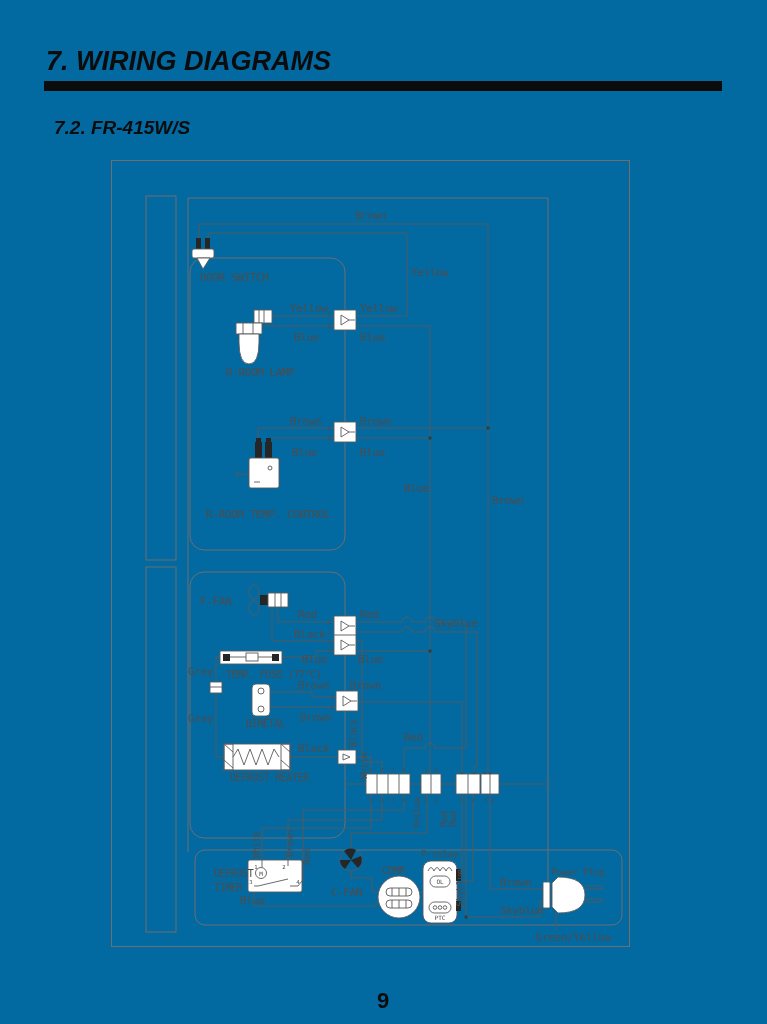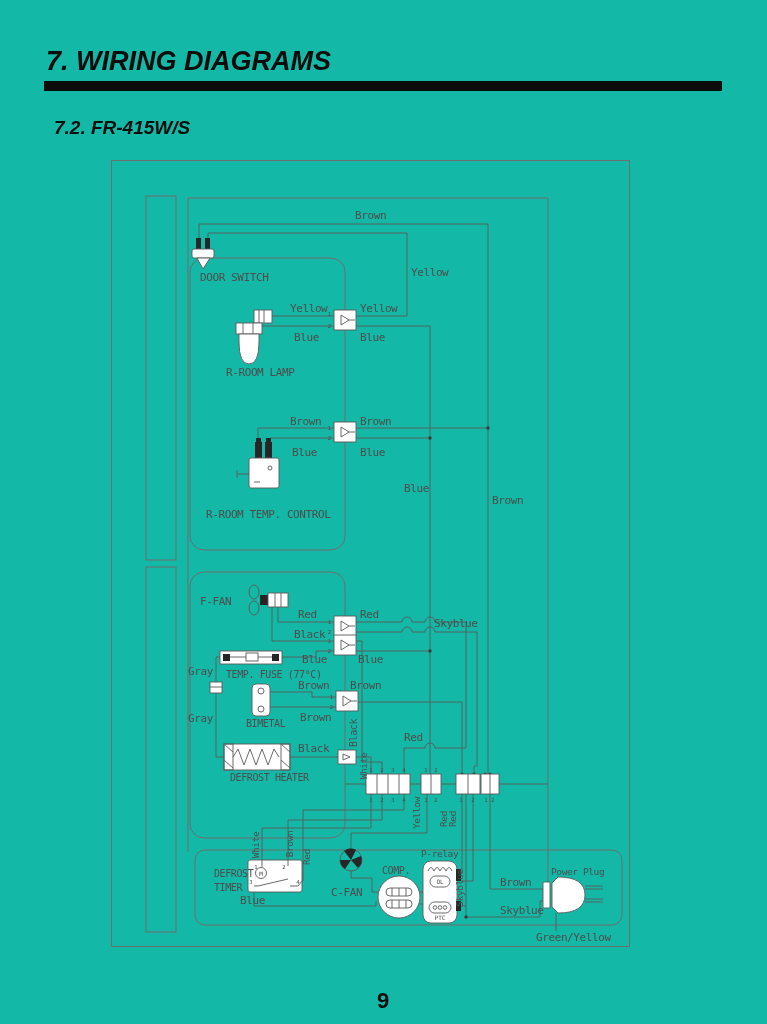--- a/index.html
+++ b/index.html
@@ -1,16 +1,16 @@
 <!DOCTYPE html>
 <html><head>
 <meta charset="utf-8">
 <style>
   html,body{margin:0;padding:0;background:#fff;}
-  #page{position:relative;width:767px;height:1024px;background:#14b8a6;overflow:hidden;}
+  #page{position:relative;width:767px;height:1024px;background:#0369a1;overflow:hidden;}
   svg text{font-family:"DejaVu Sans Mono",monospace;fill:#4d4d4d;}
   svg .ttl{font-family:"Liberation Sans",sans-serif;font-weight:bold;font-style:italic;fill:#0c0c0c;}
   svg .pg{font-family:"Liberation Sans",sans-serif;font-weight:bold;fill:#0c0c0c;}
   .ln{stroke:#5a5a5a;stroke-width:0.9;fill:none;}
   .ln2{stroke:#5a5a5a;stroke-width:0.9;fill:#ffffff;}
   .box{stroke:#6e6e6e;stroke-width:1;fill:none;}
   .blk{fill:#262626;stroke:none;}
   .dot{fill:#3a3a3a;stroke:none;}
   .lbl{font-size:11px;letter-spacing:-0.4px;}
   .lbl10{font-size:10px;letter-spacing:-0.4px;}

